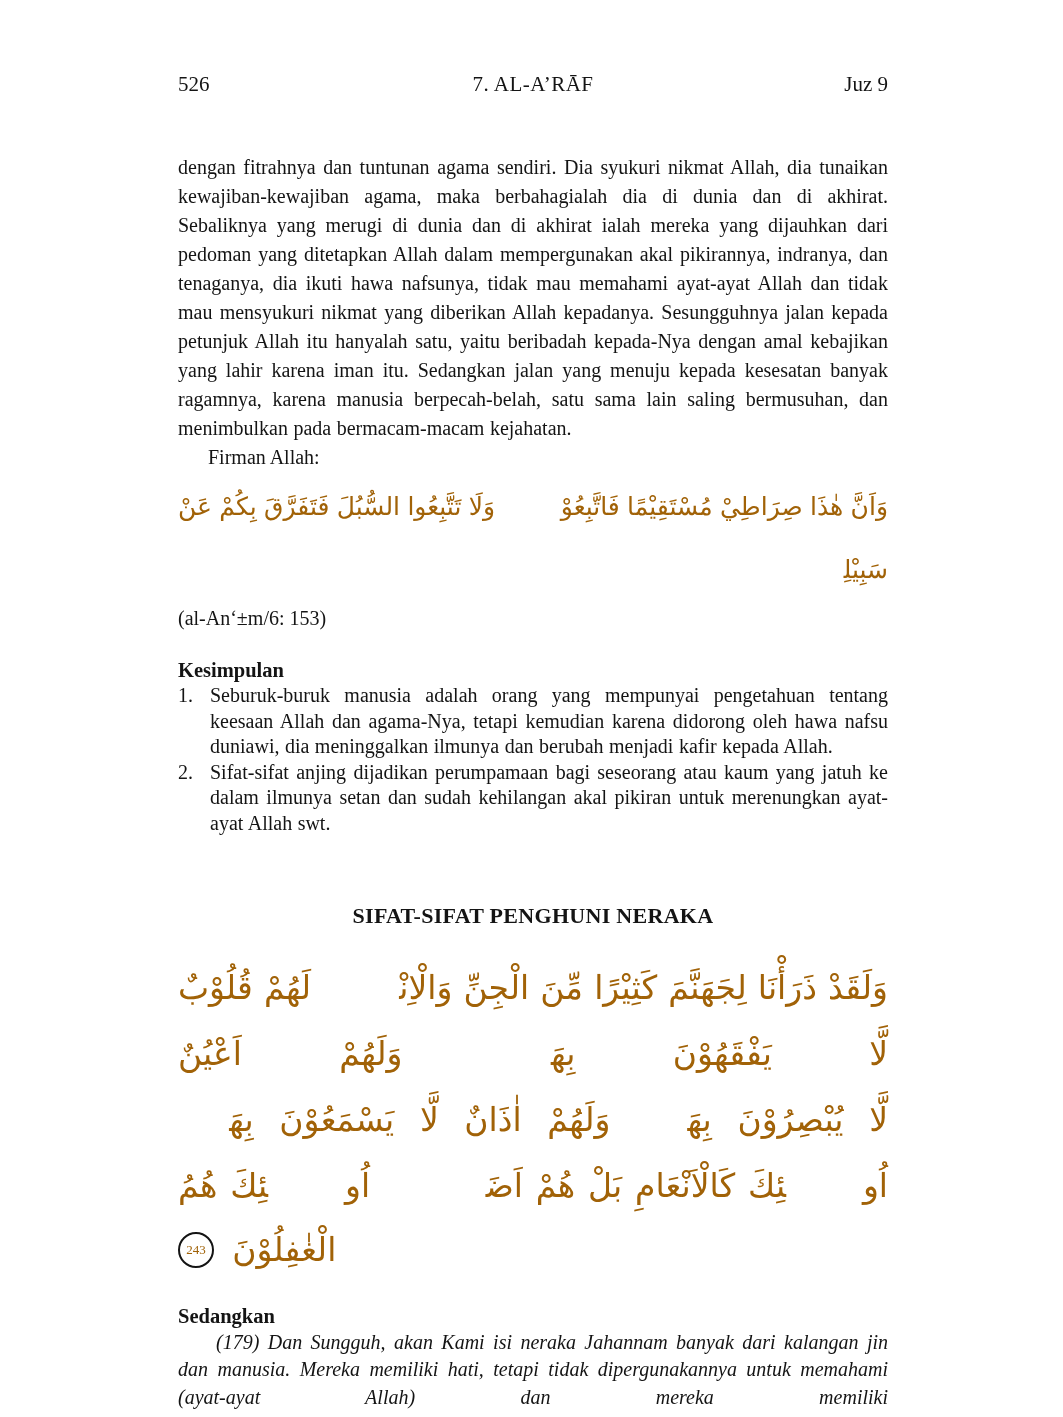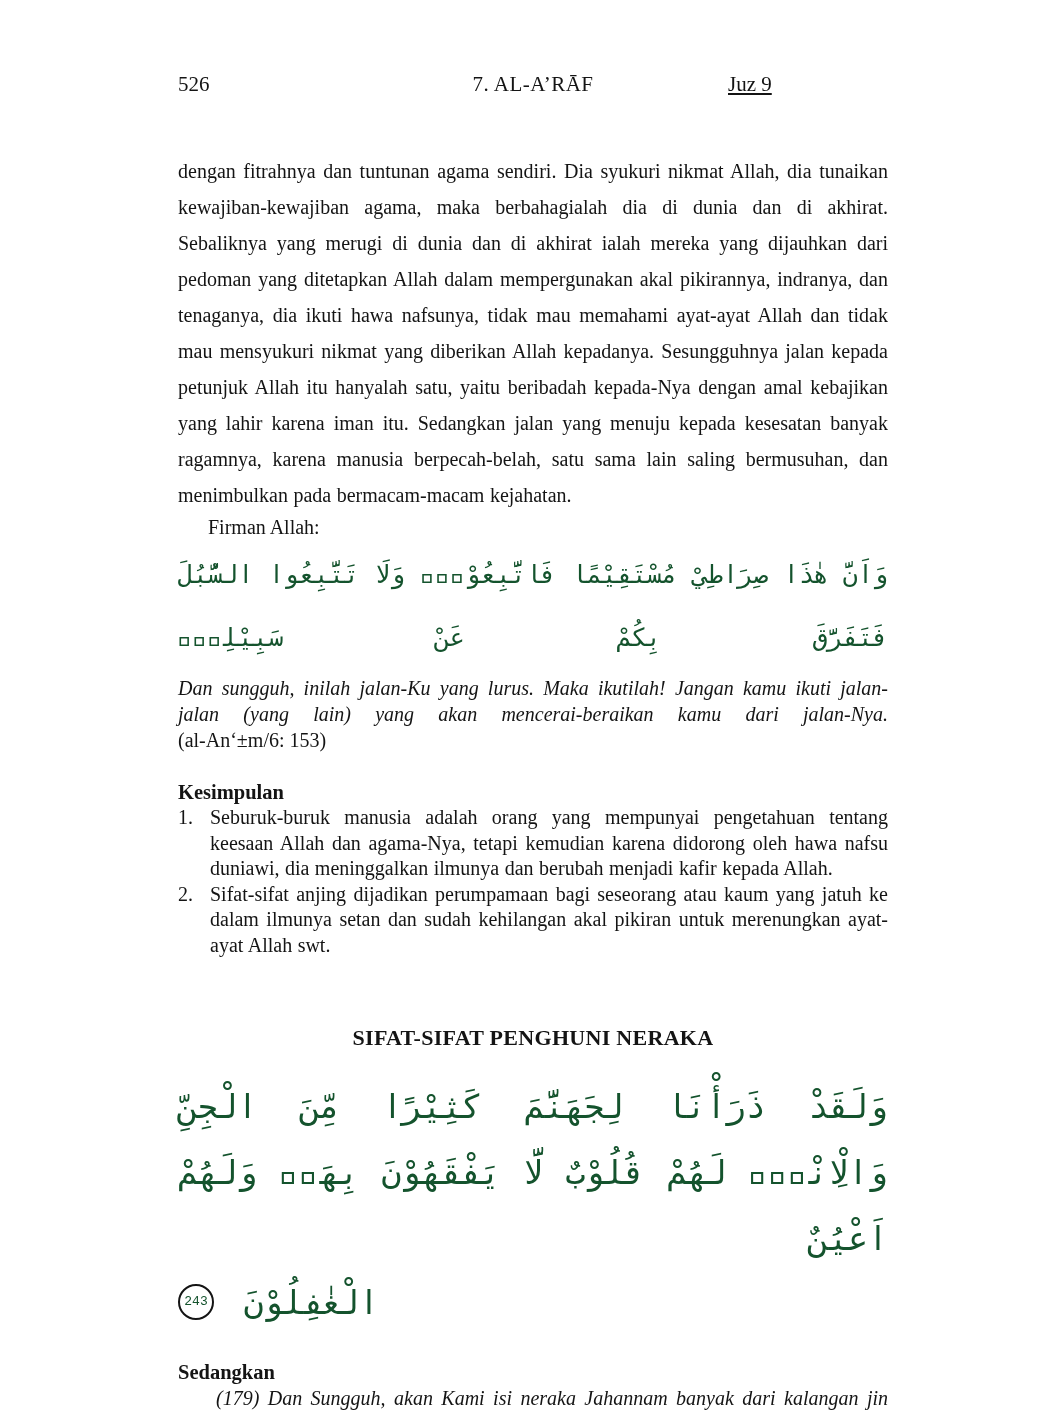--- a/index.html
+++ b/index.html
@@ -7,30 +7,30 @@
     width:1063px;height:1417px;background:#ffffff;color:#141414;
     font-family:"Liberation Serif", serif;
     box-sizing:border-box;position:relative;margin:0 auto;
     padding:72px 175px 0 178px;
   }
   .content{width:710px;}
   
   .header{display:flex;align-items:baseline;font-size:21px;margin-bottom:56px;gap:8px;}
   .header .pgnum{width:160px;text-align:left;}
   .header .title{flex:1;text-align:center;letter-spacing:.5px;}
-  .header .juz{width:160px;text-align:left;text-decoration:underline;}
+  .header .juz{width:160px;text-align:right;}
   
   .para{
-    font-size:20px;line-height:36px;text-align:justify;
+    font-size:20px;line-height:29px;text-align:justify;
     word-spacing:.5px;
   }
   .firman{font-size:20px;line-height:26px;text-indent:30px;margin-top:1px;}
   
   .arabic{
-    direction:rtl;font-family:Liberation Mono, monospace;color:#14532d;
+    direction:rtl;font-family:Liberation Serif, serif;color:#a16207;
   }
   .arabic-153{
     font-size:25px;line-height:2.5;
     text-align:justify;text-align-last:justify;
     margin:6px 0 4px 0;
   }
   
   .trans{
     font-style:italic;font-size:20px;line-height:26px;text-align:justify;
     text-align-last:justify;word-spacing:2px;
@@ -79,39 +79,39 @@
       <span class="title">7. AL-A’RĀF</span>
       <span class="juz">Juz 9</span>
     </div>
 
     <div class="para">dengan fitrahnya dan tuntunan agama sendiri. Dia syukuri nikmat Allah, dia tunaikan kewajiban-kewajiban agama, maka berbahagialah dia di dunia dan di akhirat. Sebaliknya yang merugi di dunia dan di akhirat ialah mereka yang dijauhkan dari pedoman yang ditetapkan Allah dalam mempergunakan akal pikirannya, indranya, dan tenaganya, dia ikuti hawa nafsunya, tidak mau memahami ayat-ayat Allah dan tidak mau mensyukuri nikmat yang diberikan Allah kepadanya. Sesungguhnya jalan kepada petunjuk Allah itu hanyalah satu, yaitu beribadah kepada-Nya dengan amal kebajikan yang lahir karena iman itu. Sedangkan jalan yang menuju kepada kesesatan banyak ragamnya, karena manusia berpecah-belah, satu sama lain saling bermusuhan, dan menimbulkan pada bermacam-macam kejahatan.</div>
 
     <div class="firman">Firman Allah:</div>
 
     <div class="arabic arabic-153" dir="rtl">وَاَنَّ هٰذَا صِرَاطِيْ مُسْتَقِيْمًا فَاتَّبِعُوْهُۚ وَلَا تَتَّبِعُوا السُّبُلَ فَتَفَرَّقَ بِكُمْ عَنْ سَبِيْلِهٖۗ</div>
 
-    <div class="trans">Dan sungguh, inilah jalan-Ku yang lurus. Maka ikutilah! Jangan kamu ikuti jalan-jalan (yang lain) yang akan mencerai-beraikan kamu dari jalan-Nya.</div>
     <div class="cite">(al-An‘±m/6: 153)</div>
 
     <div class="subhead">Kesimpulan</div>
     <div class="numlist">
       <div class="numitem">
         <span class="num">1.</span>
         <span class="itext">Seburuk-buruk manusia adalah orang yang mempunyai pengetahuan tentang keesaan Allah dan agama-Nya, tetapi kemudian karena didorong oleh hawa nafsu duniawi, dia meninggalkan ilmunya dan berubah menjadi kafir kepada Allah.</span>
       </div>
       <div class="numitem">
         <span class="num">2.</span>
         <span class="itext">Sifat-sifat anjing dijadikan perumpamaan bagi seseorang atau kaum yang jatuh ke dalam ilmunya setan dan sudah kehilangan akal pikiran untuk merenungkan ayat-ayat Allah swt.</span>
       </div>
     </div>
 
     <div class="section-head">SIFAT-SIFAT PENGHUNI NERAKA</div>
 
     <div class="arabic arabic-179" dir="rtl">
       <div class="aline">وَلَقَدْ ذَرَأْنَا لِجَهَنَّمَ كَثِيْرًا مِّنَ الْجِنِّ وَالْاِنْسِۖ لَهُمْ قُلُوْبٌ لَّا يَفْقَهُوْنَ بِهَاۖ وَلَهُمْ اَعْيُنٌ</div>
+      <div class="aline">لَّا يُبْصِرُوْنَ بِهَاۖ وَلَهُمْ اٰذَانٌ لَّا يَسْمَعُوْنَ بِهَاۗ اُولٰۤئِكَ كَالْاَنْعَامِ بَلْ هُمْ اَضَلُّۗ اُولٰۤئِكَ هُمُ</div>
       <div class="aline3">
         <span>الْغٰفِلُوْنَ</span>
         <span class="ayah-marker">243</span>
       </div>
     </div>
 
     <div class="terjemah-head">Sedangkan</div>
     <div class="terjemah-text">(179) Dan Sungguh, akan Kami isi neraka Jahannam banyak dari kalangan jin dan manusia. Mereka memiliki hati, tetapi tidak dipergunakannya untuk memahami (ayat-ayat Allah) dan mereka memiliki</div>
 
   </div>

